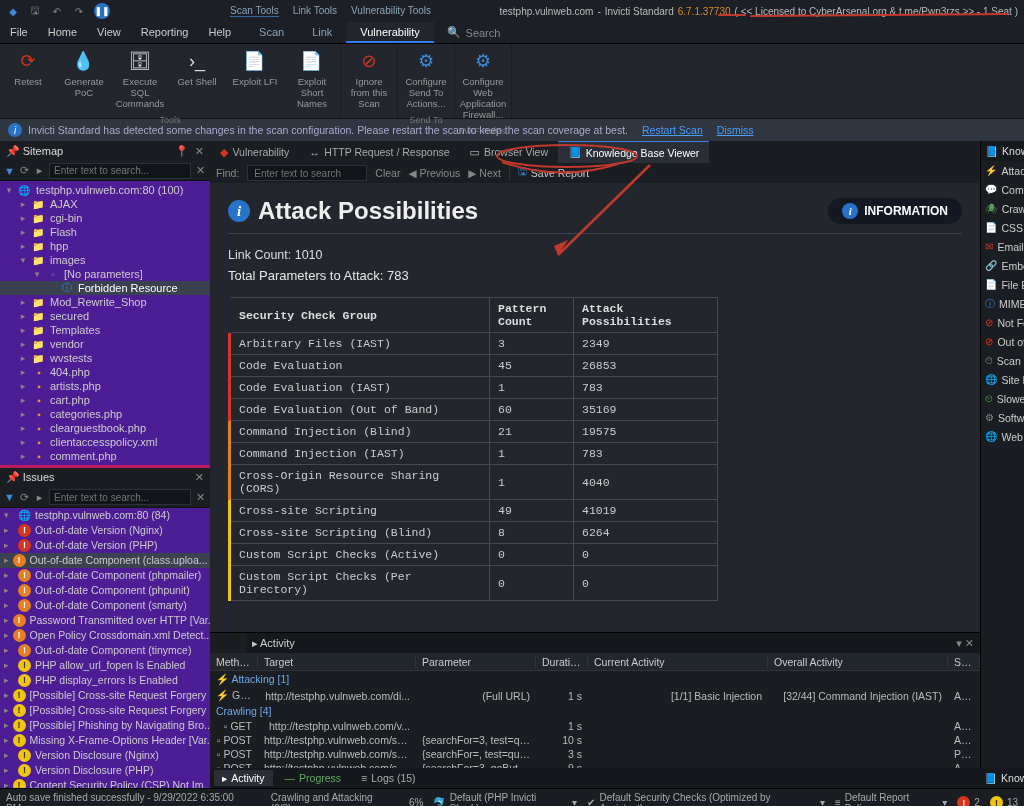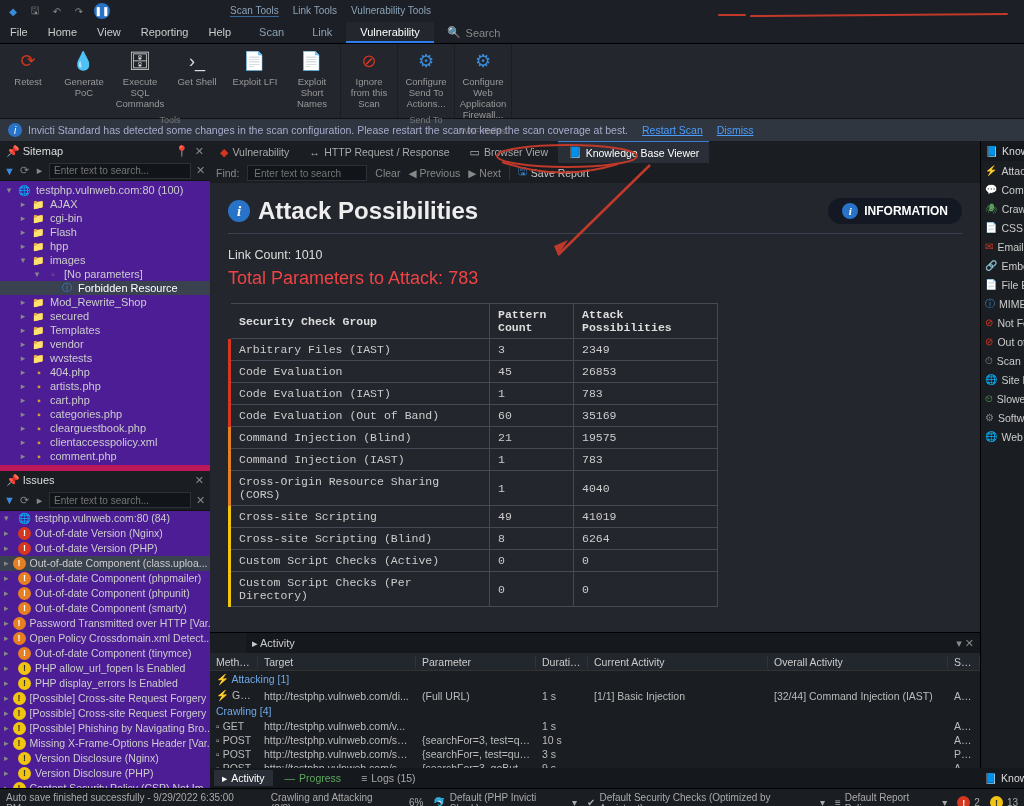--- a/index.html
+++ b/index.html
@@ -61,21 +61,21 @@
 .panel-tools { height:20px; background:#1a1d22; display:flex; align-items:center; padding:0 4px; gap:4px; border-bottom:1px solid #111;}
 .panel-tools input { flex:1; background:#111418; border:1px solid #2c3038; color:#888; font-size:10px; padding:1px 4px; height:16px;}
 .panel-tools .ticon { width:16px; height:16px; display:flex; align-items:center; justify-content:center; color:#888; font-size:11px;}
 .tree { flex:1; overflow:hidden; font-size:11px; padding:2px 0; }
 .tree-item { display:flex; align-items:center; padding:1px 4px; gap:4px; white-space:nowrap; color:#ccc;}
 .tree-item .tog { width:10px; text-align:center; color:#888; font-size:9px;}
 .tree-item .ficon { width:14px; height:12px; display:inline-flex; align-items:center; justify-content:center; font-size:10px;}
 .indent1 { padding-left:18px; } .indent2 { padding-left:32px; } .indent3 { padding-left:46px; }
 .folder { color:#d99a3a; } .globe { color:#3a8bd9; } .fileic { color:#d99a3a;}
 .tree-item.sel { background:#3a4250; color:#fff;}
-.issues-panel { height: 50%; display:flex; flex-direction:column; border-top:6px solid #be185d;}
+.issues-panel { height: 50%; display:flex; flex-direction:column; border-top:3px solid #be185d;}
 .issue-list { flex:1; overflow:hidden; }
 .issue-item { display:flex; align-items:center; gap:4px; padding:1px 4px; font-size:10.5px; color:#ccc; white-space:nowrap;}
 .issue-item .tog { width:10px; font-size:9px; color:#888;}
 .sev { width:13px; height:13px; border-radius:50%; display:inline-flex; align-items:center; justify-content:center; font-size:9px; font-weight:bold; flex-shrink:0;}
 .sev.crit{background:#d4361f;color:#fff;} .sev.high{background:#e67e22;color:#fff;} .sev.med{background:#f1c40f;color:#333;}
 .issue-item.sel{background:#3a4250;}
 .center-col { flex:1; display:flex; flex-direction:column; background:#1e2127; min-width:0;}
 .tabs-row { height:22px; background:#1a1d22; display:flex; align-items:stretch; font-size:10.5px;}
 .tab { padding:3px 10px; display:flex; align-items:center; gap:4px; color:#aaa; cursor:pointer; }
 .tab.active { background:#2a2e36; color:#fff; border-top:1px solid #3b7dd8;}
@@ -85,38 +85,38 @@
 .findbar .fbtn { cursor:pointer; }
 .findbar .save { color:#ccc; display:flex; align-items:center; gap:4px;}
 .content-area { flex:1; background:#23262d; padding:14px 18px; overflow:hidden; position:relative;}
 .attack-head { display:flex; justify-content:space-between; align-items:center; margin-bottom:8px;}
 .attack-head h1 { font-size:24px; font-weight:600; color:#eee; display:flex; align-items:center; gap:8px;}
 .attack-head h1 .hicon { width:22px; height:22px; border-radius:50%; background:#2873c7; color:#fff; display:inline-flex; align-items:center; justify-content:center; font-size:15px; font-weight:bold; font-style:italic; font-family:Georgia,serif;}
 .badge-info { background:#131823; border-radius:14px; padding:5px 14px; display:flex; align-items:center; gap:6px; font-size:12px; font-weight:bold; color:#fff;}
 .badge-info .bicon { width:16px; height:16px; border-radius:50%; background:#2873c7; display:inline-flex; align-items:center; justify-content:center; font-size:11px; font-style:italic; font-family:Georgia,serif;}
 .divider { height:1px; background:#3a4250; margin-bottom:14px;}
 .link-count { font-size:12.5px; color:#ddd; margin-bottom:6px;}
-.param-count { font-size:18px; color:#ef4444; margin-bottom:14px;}
+.param-count { font-size:13px; color:#e5e5e5; margin-bottom:14px;}
 table.attack { border-collapse:collapse; width:490px; font-family:'Consolas','Courier New',monospace; font-size:11.5px; color:#ccc;}
 table.attack th, table.attack td { border:1px solid #444b56; padding:4px 8px; text-align:left;}
 table.attack th { font-weight:bold; color:#ddd;}
 table.attack tr { border-left: 3px solid transparent;}
 .sev-edge-r { border-left:3px solid #d4361f !important;}
 .sev-edge-o { border-left:3px solid #e67e22 !important;}
 .sev-edge-y { border-left:3px solid #f1c40f !important;}
 
 .activity-panel { height:156px; background:#1a1d22; border-top:1px solid #000; display:flex; flex-direction:column;}
 .activity-head { height:20px; display:flex; align-items:center; justify-content:space-between; padding:0 6px; background:#15181d;margin-left:36px;}
 .activity-cols { height:18px; display:flex; align-items:center; background:#22262d; font-size:10.5px; color:#ccc; border-bottom:1px solid #333;}
 .activity-cols div { padding:0 6px; border-right:1px solid #333; overflow:hidden; white-space:nowrap; text-overflow:ellipsis;}
 .col-method{width:48px;} .col-target{width:158px;} .col-param{width:120px;} .col-dur{width:52px;} .col-curr{width:180px;} .col-overall{width:180px;} .col-status{flex:1;}
 .act-body { flex:1; overflow:hidden; font-size:10.5px;}
 .act-section { color:#6fa8e7; padding:2px 6px; display:flex; align-items:center; gap:4px;}
 .act-row { display:flex; align-items:center; }
-.act-row div { padding:1px 6px; overflow:hidden; white-space:nowrap; text-overflow:ellipsis; color:#bbb;}
+.act-row div { padding:1px 6px; overflow:hidden; white-space:nowrap; text-overflow:ellipsis; color:#bbb;text-align:right;}
 .activity-tabs { height:20px; display:flex; align-items:center; background:#15181d; gap:4px; padding:0 4px; font-size:10.5px;}
 .activity-tabs .atab { padding:2px 8px; display:flex; align-items:center; gap:4px; color:#aaa; cursor:pointer;}
 .activity-tabs .atab.active { background:#2a2e36; color:#fff;}
 
 .right-rail { width:44px; background:#1a1d22; border-left:1px solid #000; overflow:hidden;}
 .rr-head { height:20px; background:#15181d; display:flex; align-items:center; padding:0 4px; font-size:10.5px; color:#ddd; gap:4px;}
 .rr-item { display:flex; align-items:center; gap:4px; padding:3px 4px; font-size:10.5px; color:#ccc; white-space:nowrap;}
 .rr-item .ri { width:13px; height:13px; display:inline-flex; align-items:center; justify-content:center; font-size:10px;}
 
 .statusbar { height:28px; background:#1a1d22; display:flex; align-items:center; padding:0 6px; font-size:10px; color:#aaa; gap:10px; border-top:1px solid #000;}
@@ -139,20 +139,27 @@
     <span class="tb-icon" style="color:#3a8bd9;">◆</span>
     <span class="tb-icon" style="color:#888;">🖫</span>
     <span class="tb-icon" style="color:#888;">↶</span>
     <span class="tb-icon" style="color:#888;">↷</span>
     <span class="tb-icon" style="width:16px;height:16px;border-radius:50%;background:#2873c7;color:#fff;font-size:9px;">❚❚</span>
   </div>
   <div class="top-tool-strip">
     <span style="border-bottom:1px solid #3a6a9a;">Scan Tools</span>
     <span>Link Tools</span>
     <span>Vulnerability Tools</span>
+  </div>
+  <div class="tt-right">
+    <span>testphp.vulnweb.com</span>
+    <span>-</span>
+    <span>Invicti Standard</span>
+    <span class="tt-highlight">6.7.1.37730</span>
+    <span class="tt-license">( &lt;&lt; Licensed to CyberArsenal.org &amp; t.me/Pwn3rzs &gt;&gt; - 1 Seat )</span>
   </div>
 </div>
 
 <div class="menubar">
   <div class="menu-left">
     <div class="menu-item">File</div>
     <div class="menu-item">Home</div>
     <div class="menu-item">View</div>
     <div class="menu-item">Reporting</div>
     <div class="menu-item">Help</div>

